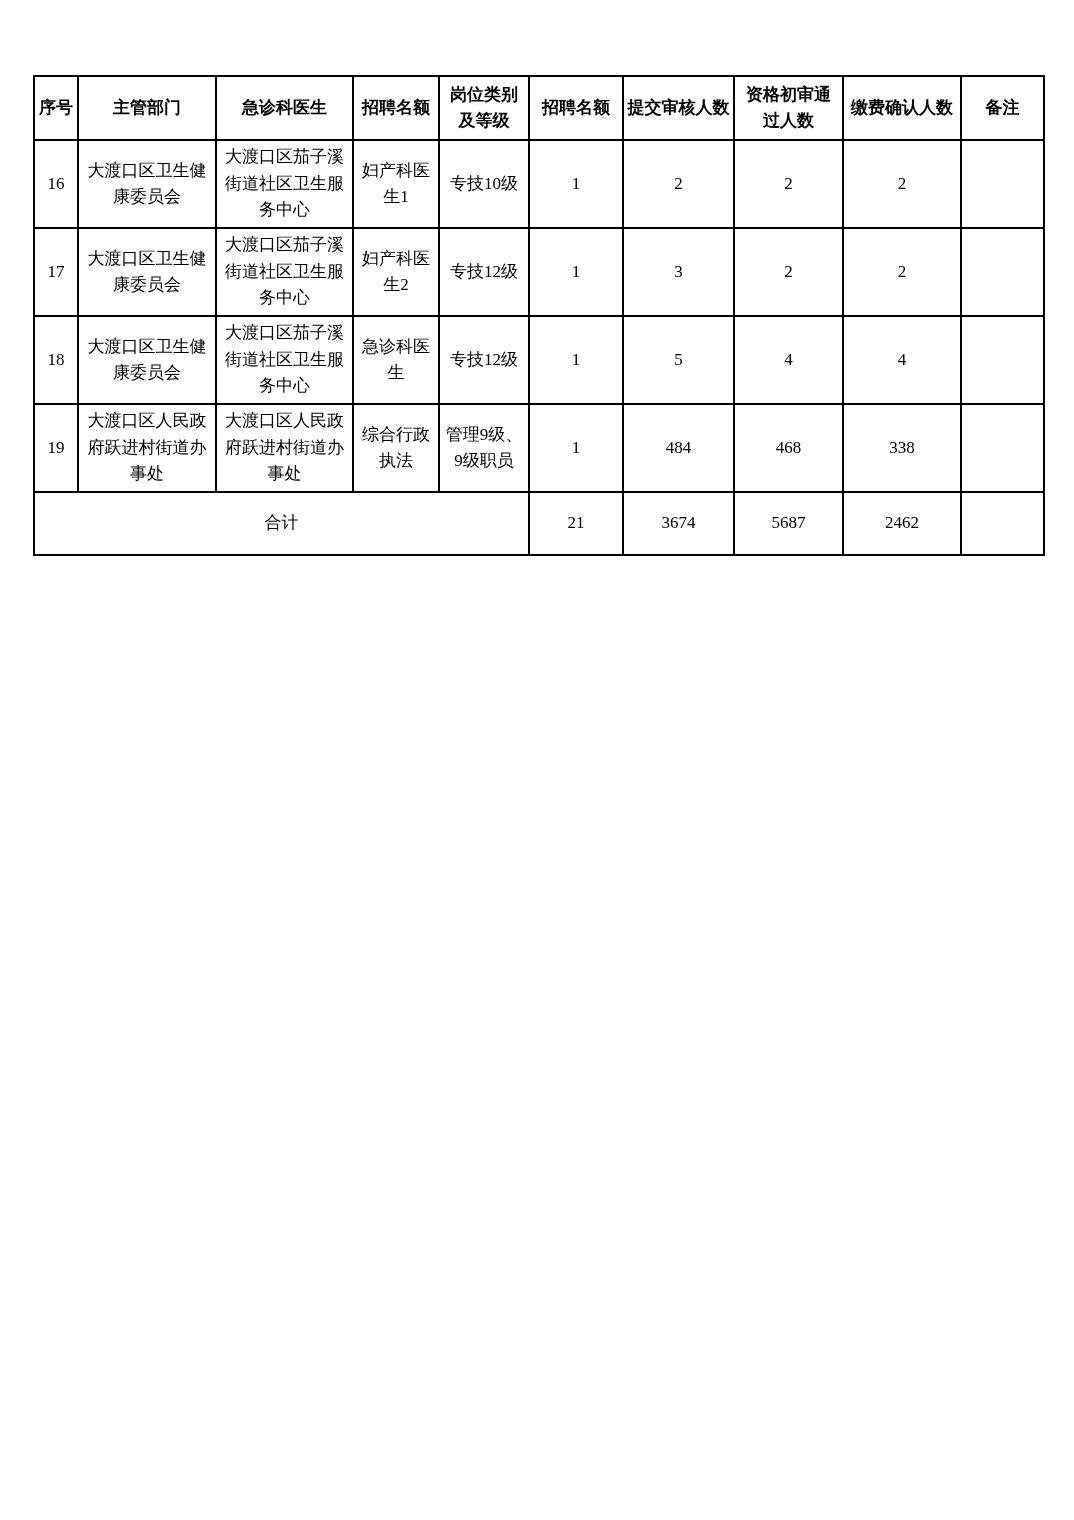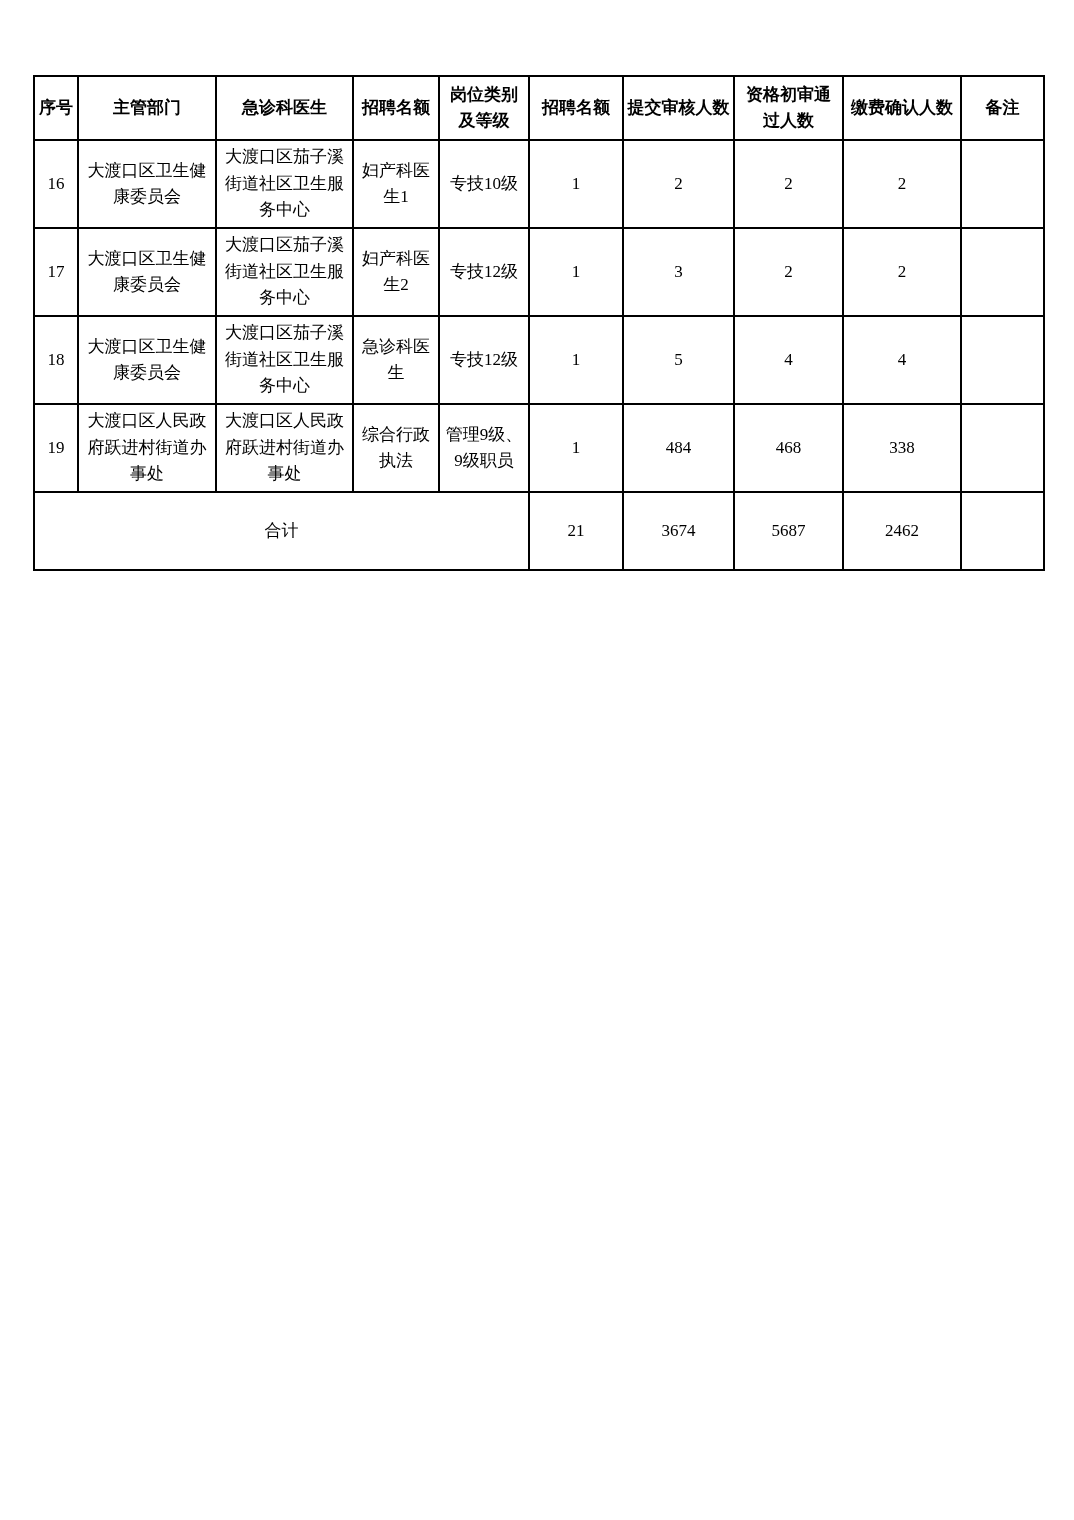--- a/index.html
+++ b/index.html
@@ -33,21 +33,21 @@
     font-size: 17px;
     line-height: 1.55;
     word-break: break-all;
     overflow: hidden;
   }
   table.stats th {
     font-weight: bold;
   }
   tr.header-row  { height: 64px; padding-left: 33px; }
   tr.data-row    { height: 88px; }
-  tr.total-row   { height: 78px; }
+  tr.total-row   { height: 63px; }
   
 </style>
 </head>
 <body>
 
 <div class="page">
   <table class="stats">
     <colgroup>
       <col style="width:44px">
       <col style="width:138px">

